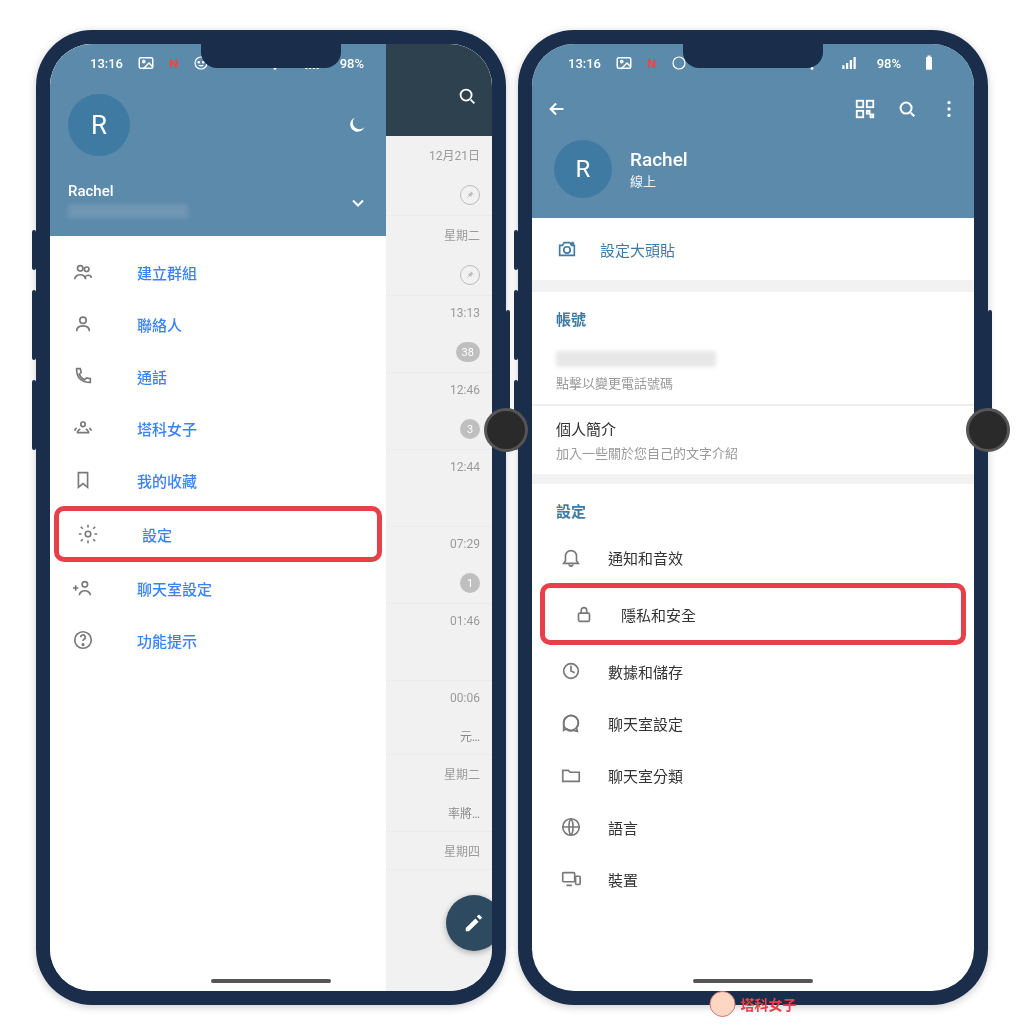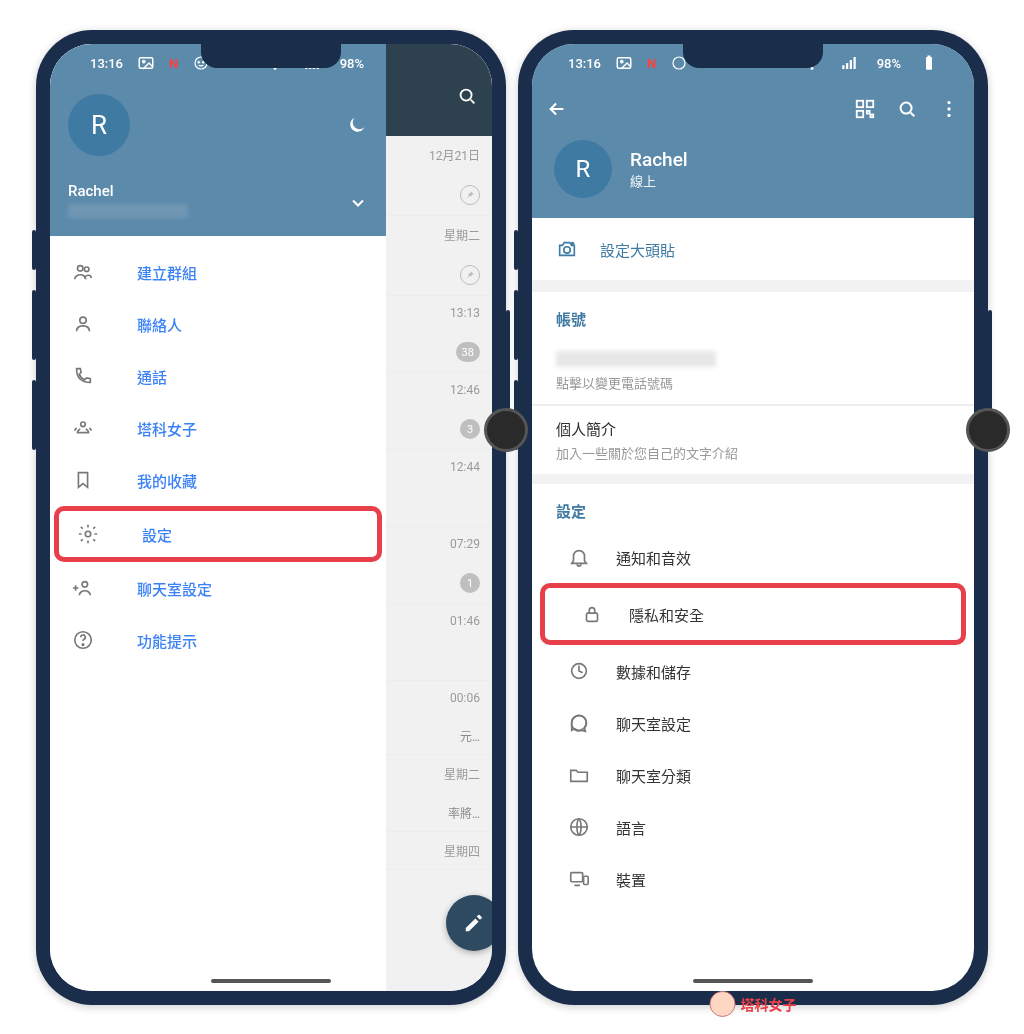--- a/index.html
+++ b/index.html
@@ -205,21 +205,21 @@
   font-weight: 600;
   padding: 16px 24px 10px;
 }
 .setting-item {
   padding: 12px 24px;
 }
 .setting-item .si-primary { font-size: 15px; color: #333; }
 .setting-item .si-sub { font-size: 13px; color: #999; margin-top: 4px; }
 .setting-item.with-icon {
   display: flex; align-items: center; gap: 26px;
-  padding: 15px 36px;
+  padding: 15px 28px;
 }
 .setting-item .si-icon { width: 22px; height: 22px; color: #787878; display: flex; }
 .blurred {
   width: 160px; height: 16px;
   background: #e7e7e7;
   filter: blur(2px);
   border-radius: 2px;
   margin-bottom: 6px;
 }
 .sep { height: 10px; background: #f2f2f2; }

